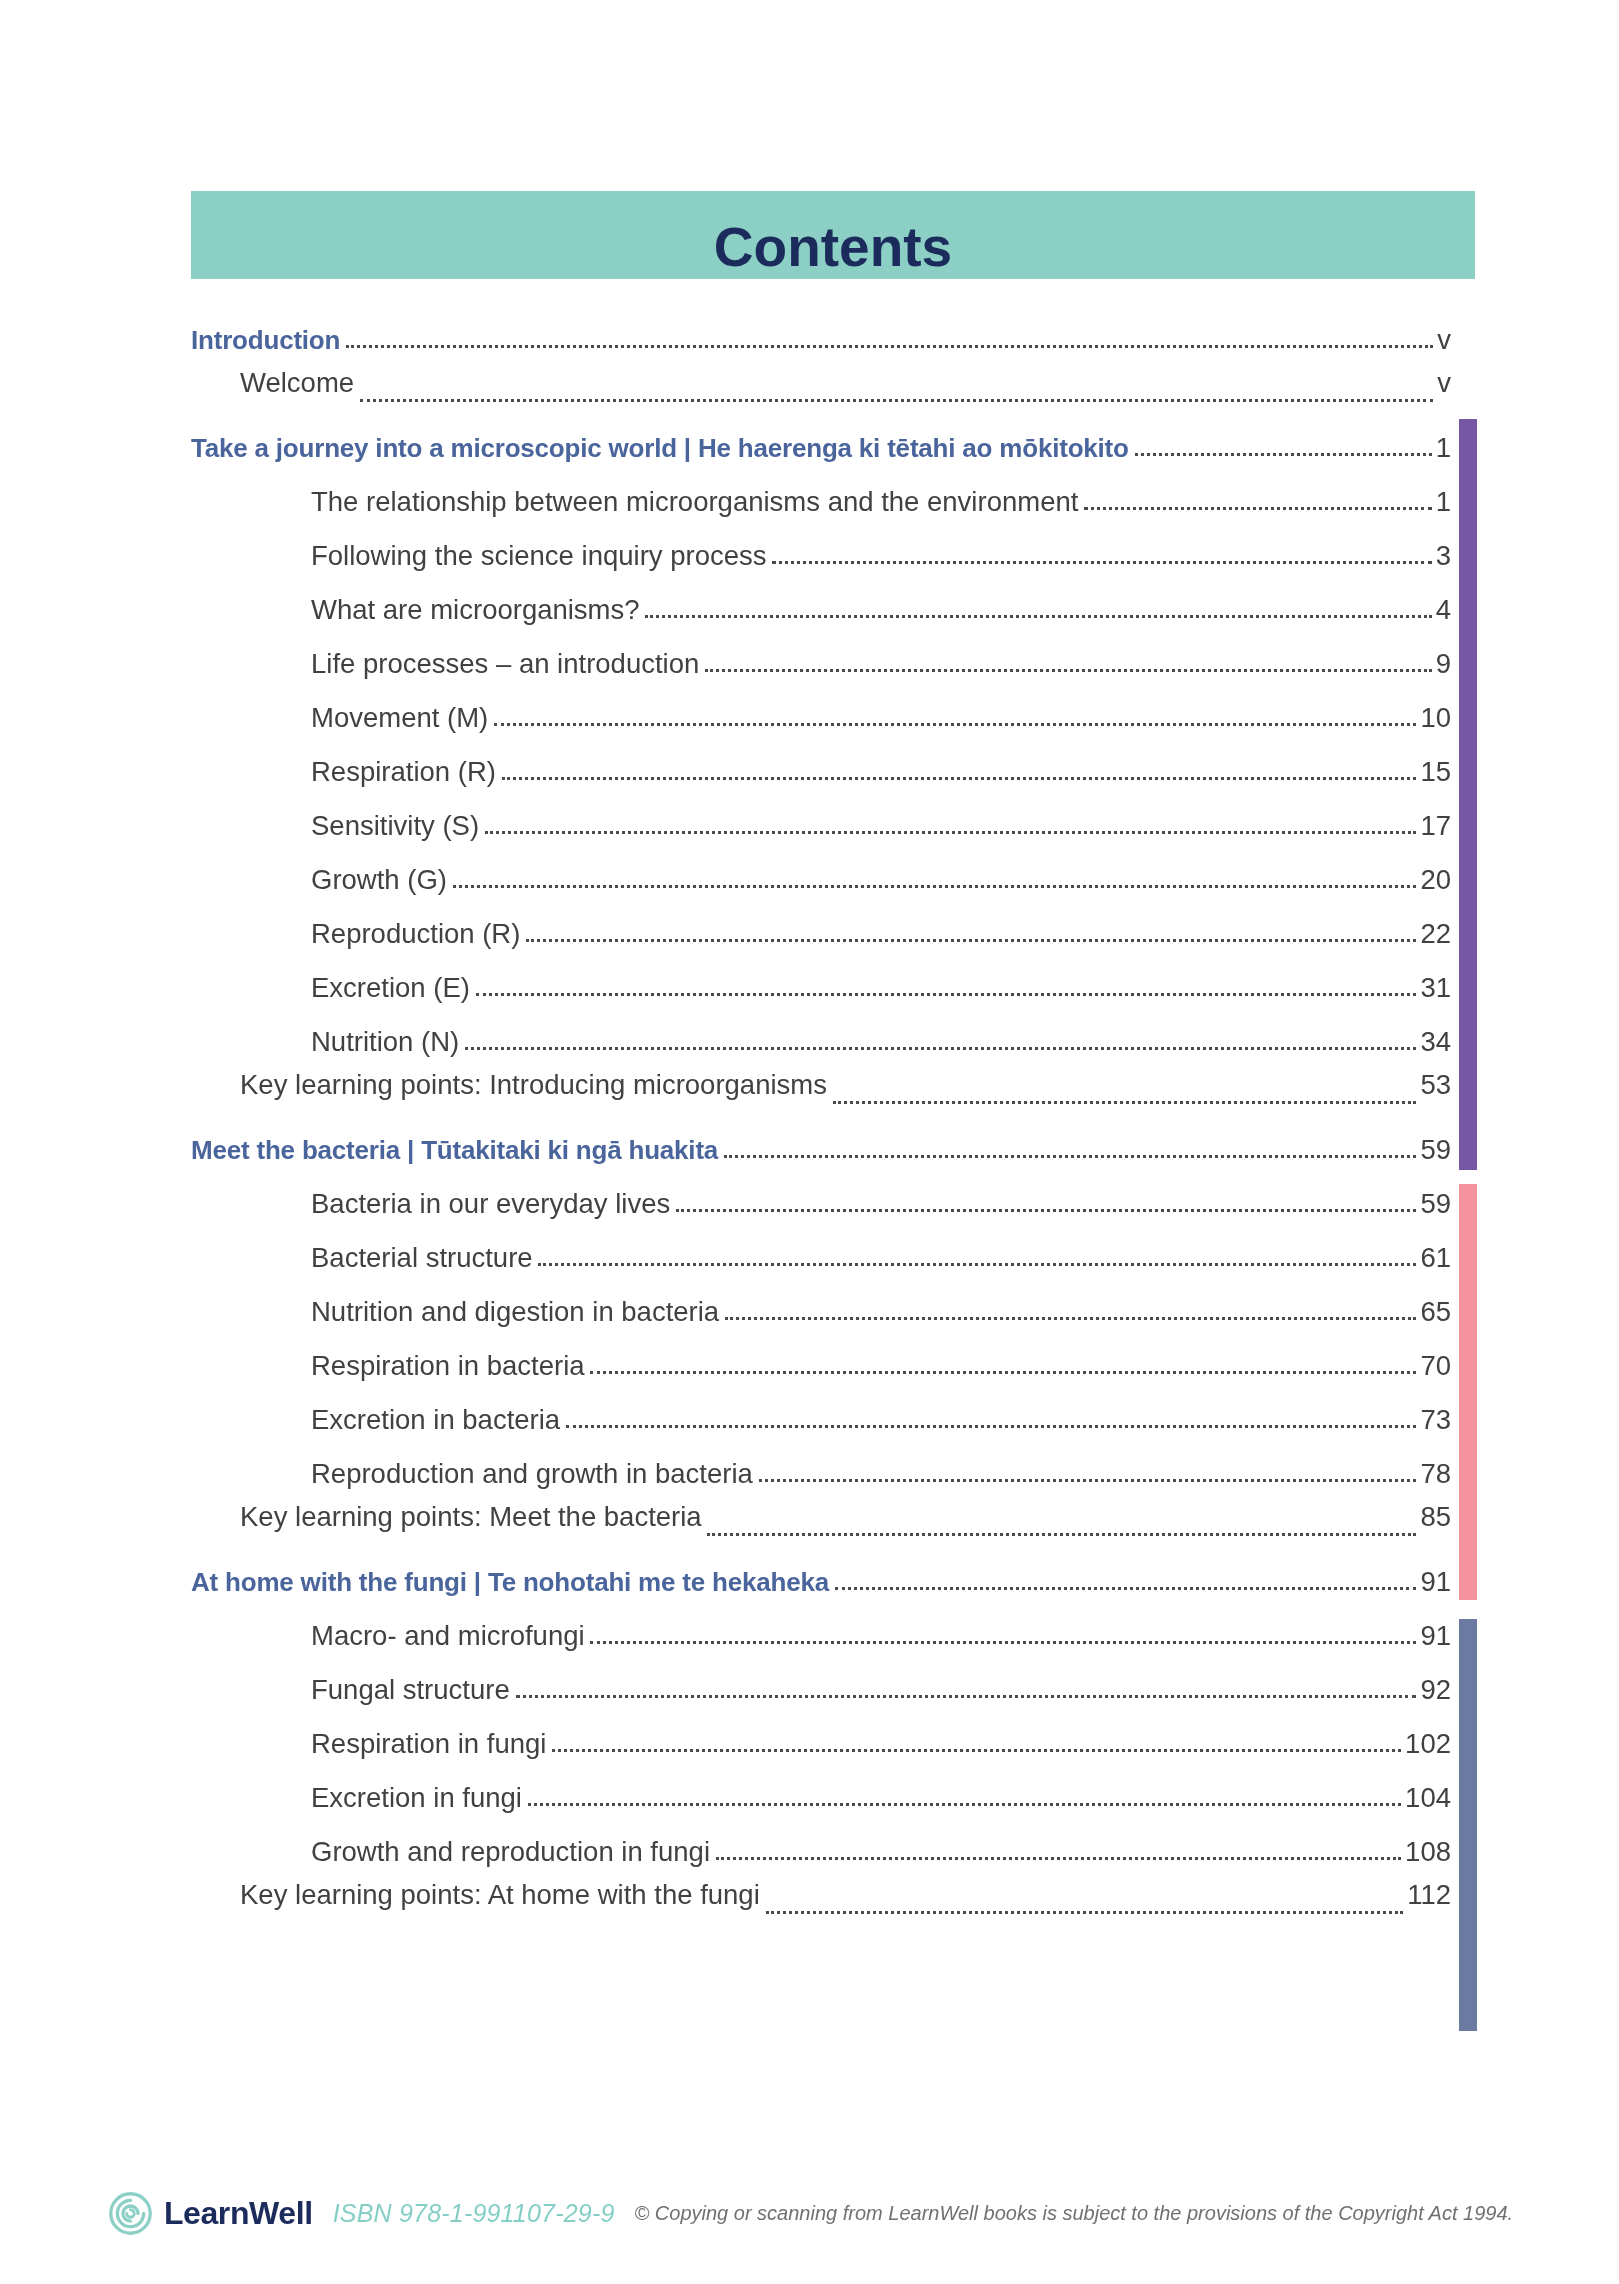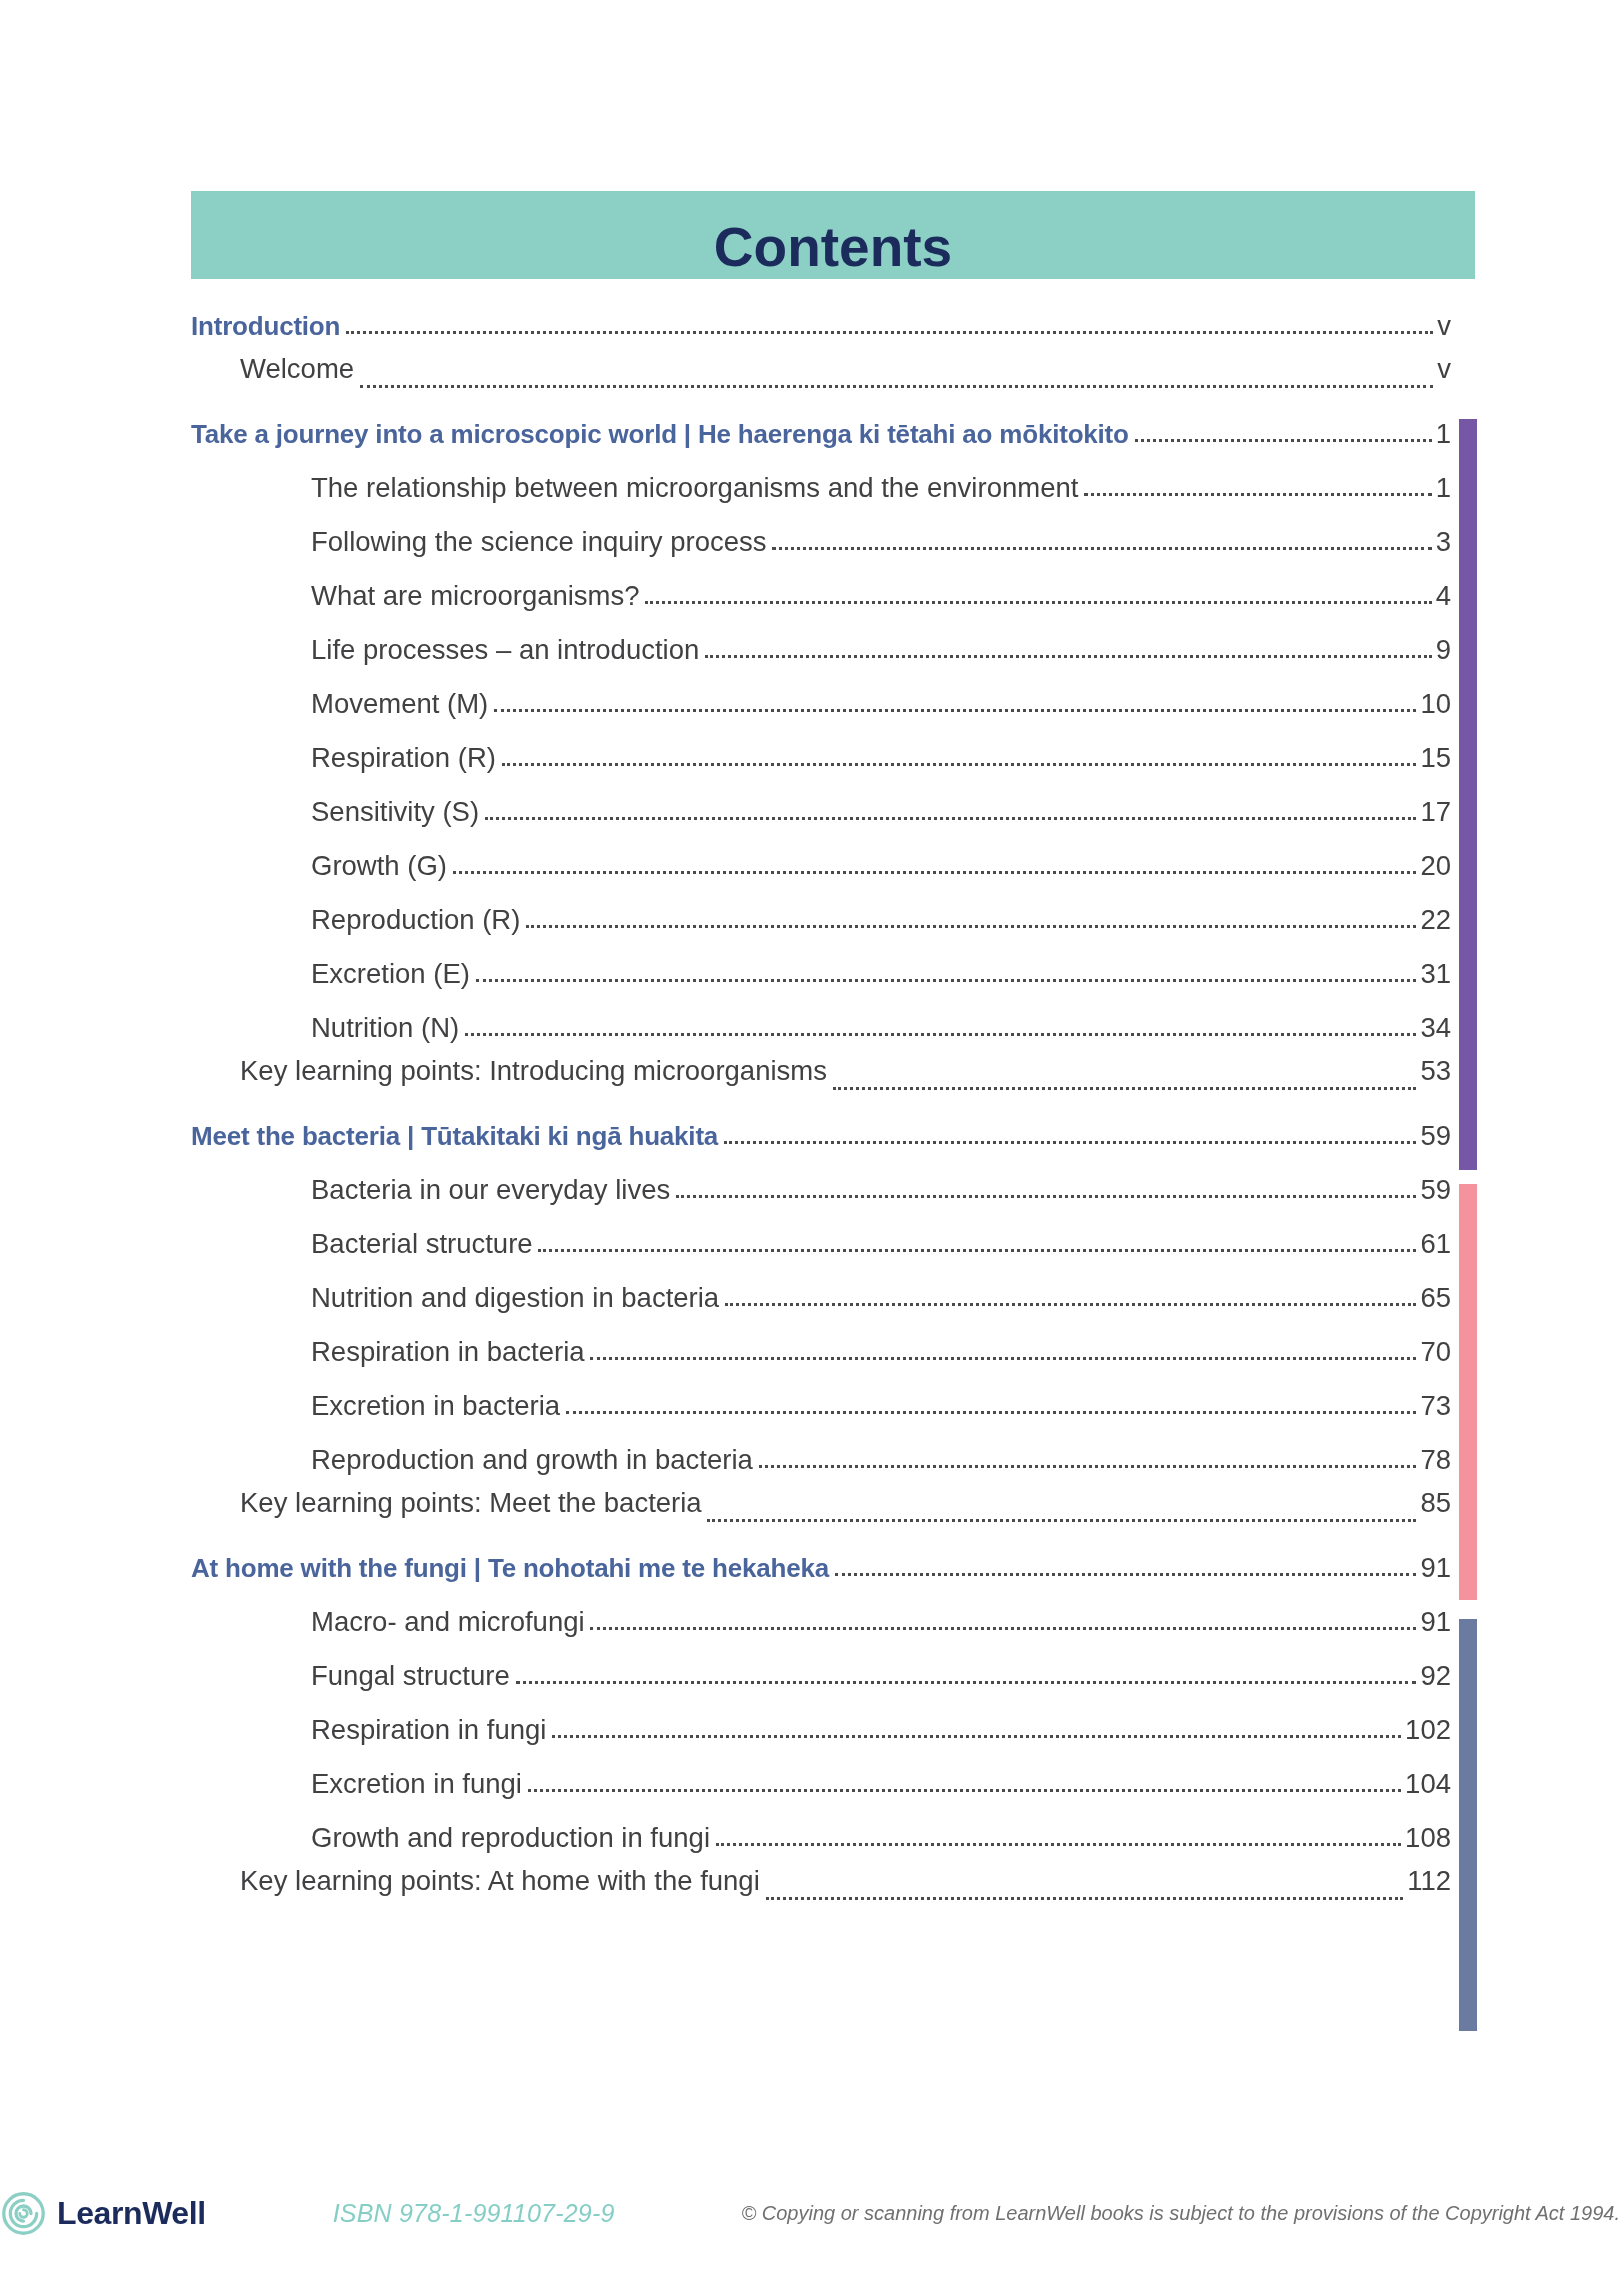--- a/index.html
+++ b/index.html
@@ -27,21 +27,21 @@
   .banner{
     position:absolute;left:191px;top:191px;width:1284px;height:88px;
     background:var(--banner-bg);
     display:flex;align-items:flex-end;justify-content:center;
   }
   .banner-title{
     font-size:55px;font-weight:bold;color:var(--banner-text);letter-spacing:0px;
   }
   
   .toc{
-    position:absolute;left:191px;top:288px;width:1260px;
+    position:absolute;left:191px;top:302px;width:1260px;
   }
   .toc-row{
     display:flex;align-items:flex-end;height:54px;
   }
   .toc-row .label{
     font-size:27.5px;color:var(--body-color);white-space:nowrap;line-height:1.15;
   }
   .toc-row.style-heading .label{
     color:var(--heading-color);font-weight:bold;font-size:26px;letter-spacing:-0.2px;
   }
@@ -55,21 +55,21 @@
     font-size:27.5px;color:var(--body-color);white-space:nowrap;line-height:1.15;
   }
   
   .bar{position:absolute;left:1459px;width:17.5px;}
   .bar-1{top:419px;height:751px;background:var(--bar-purple);}
   .bar-2{top:1184px;height:416px;background:var(--bar-pink);}
   .bar-3{top:1619px;height:412px;background:var(--bar-slate);}
   
   .footer{
     position:absolute;left:0;top:2190px;width:100%;
-    display:flex;align-items:center;justify-content:space-between;gap:34px;
+    display:flex;align-items:center;justify-content:center;gap:20px;
   }
   .brand{display:flex;align-items:center;gap:10px;}
   .logo-svg{width:47px;height:47px;display:block;}
   .brand-name{
     font-size:32px;font-weight:bold;color:var(--brand-navy);letter-spacing:-0.4px;
   }
   .isbn{
     font-size:25px;font-style:italic;color:var(--isbn-teal);letter-spacing:0.2px;
   }
   .copyright{

